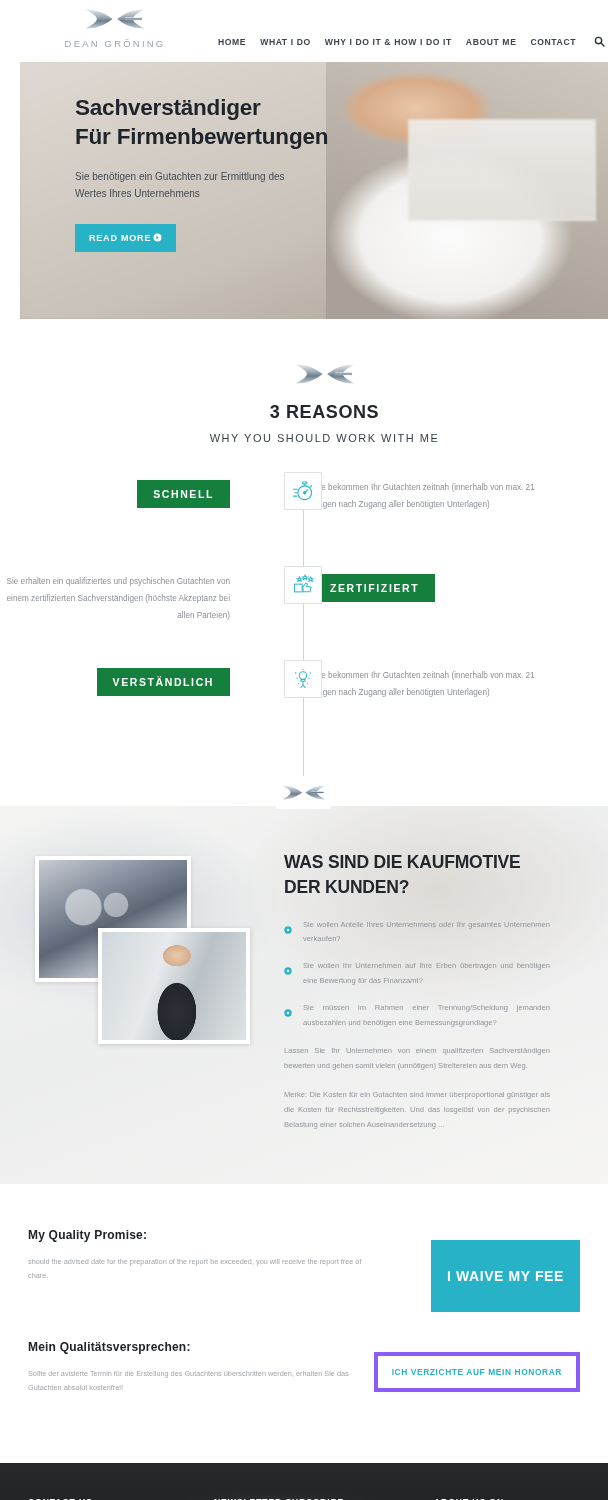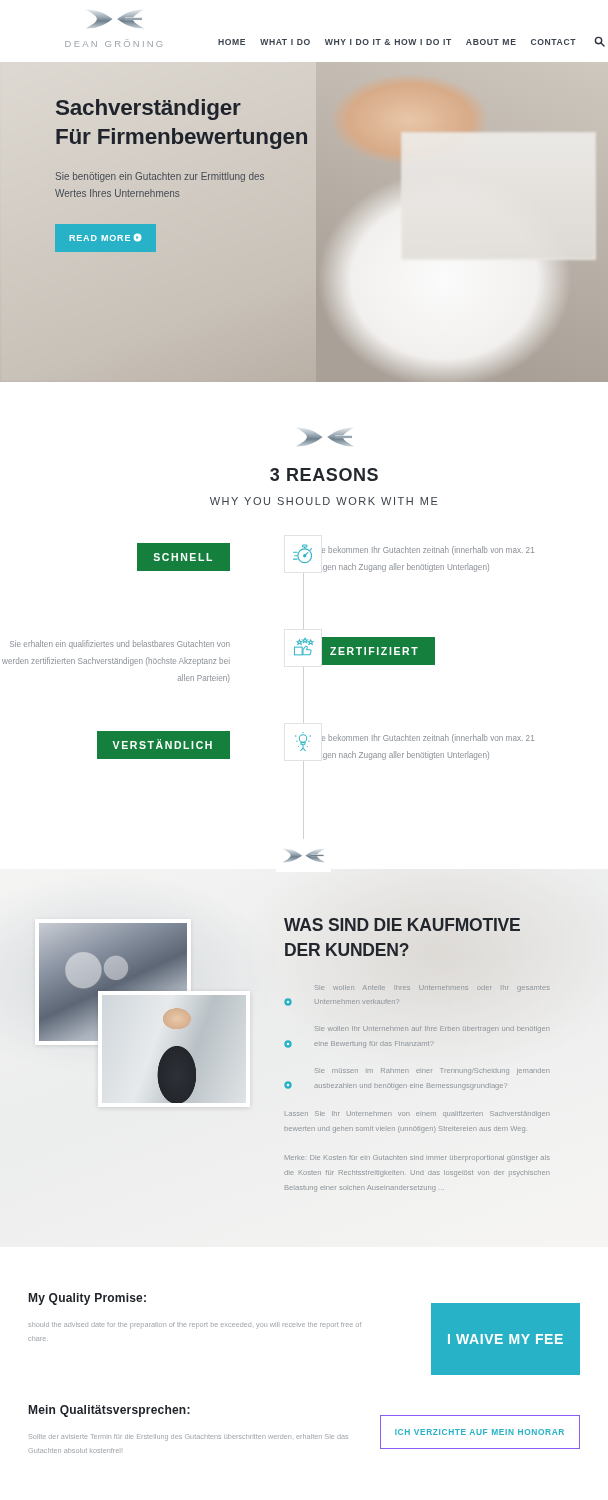--- a/index.html
+++ b/index.html
@@ -51,23 +51,24 @@
   }
   .nav .search-btn {
     display: inline-flex;
     align-items: center;
     margin-left: 4px;
   }
 
   
   .hero {
     position: relative;
-    height: 320px;
+    height: 257px;
     overflow: hidden;
     background: #bef264;
+    margin-left: 20px;
   }
   .hero-bg {
     position: absolute; inset: 0;
     background:
       radial-gradient(ellipse 60% 50% at 78% 30%, rgba(150,120,95,.35), rgba(150,120,95,0) 70%),
       linear-gradient(180deg, #d8d2cb 0%, #cbc3bb 45%, #b8aea4 100%);
   }
   .hero-wall {
     position:absolute; left:0; top:0; width:62%; height:100%;
     background: linear-gradient(160deg,#ded9d2,#c9c2b9 70%,#b6aca2);
@@ -245,21 +246,21 @@
   }
   .kauf-text { padding-left: 14px; padding-top: 16px; width: 280px; }
   .kauf-title {
     font-size: 17.5px;
     font-weight: 700;
     color: #22262d;
     line-height: 1.42;
     letter-spacing: -0.2px;
   }
   .bullets { margin-top: 18px; }
-  .bullet { display: flex; gap: 22px; margin-bottom: 12px; align-items: flex-end; }
+  .bullet { display: flex; gap: 11px; margin-bottom: 12px; }
   .bullet .dot { flex: none; margin-top: 2px; }
   .bullet p {
     font-size: 7.6px;
     line-height: 1.95;
     color: #8e949a;
     text-align: justify;
   }
   .kauf-para {
     font-size: 7.6px;
     line-height: 1.95;
@@ -285,21 +286,21 @@
     color: #a0a5aa;
     max-width: 355px;
   }
   .promise-right { flex: 1; display: flex; justify-content: flex-end; padding-top: 12px; }
   .btn-fill {
     background: #27b2c8; color: #fff; border: none;
     font-size: 14px; font-weight: 700; letter-spacing: .6px;
     padding: 28px 16px; cursor: pointer; white-space: nowrap; margin-left: 33px;
   }
   .btn-outline {
-    background: #fff; color: #27b2c8; border: 1px solid #8b5cf6;
+    background: #fff; color: #27b2c8; border: 4px solid #8b5cf6;
     font-size: 8.4px; font-weight: 700; letter-spacing: .6px;
     padding: 11px 14px; cursor: pointer; white-space: nowrap;
   }
 
   
   .footer {
     position: relative;
     background: #24272a;
     padding: 34px 28px 0;
     overflow: hidden;
@@ -411,21 +412,21 @@
           <line x1="3" y1="20" x2="7" y2="20" stroke-linecap="round"></line>
         </svg>
       </div>
       <div class="side right">
         <div class="desc">Sie bekommen Ihr Gutachten zeitnah (innerhalb von max. 21 Tagen nach Zugang aller benötigten Unterlagen)</div>
       </div>
     </div>
 
     <div class="row">
       <div class="side left">
-        <div class="desc">Sie erhalten ein qualifiziertes und belastbares Gutachten von werden zertifizierten Sachverständigen (höchste Akzeptanz bei allen Parteien)</div>
+        <div class="desc">Sie erhalten ein qualifiziertes und psychischen Gutachten von einem zertifizierten Sachverständigen (höchste Akzeptanz bei allen Parteien)</div>
       </div>
       <div class="icon-box">
         <svg width="24" height="24" viewBox="0 0 28 28" fill="none" stroke="#2fb6c6" stroke-width="1.2">
           <path d="M7 6.5 l1.6 1.2 -0.6 2 1.9-1.2 1.9 1.2 -0.6-2 1.6-1.2 -2-0.1 -0.9-1.9 -0.9 1.9z"></path>
           <path d="M13.5 4.5 l1.6 1.2 -0.6 2 1.9-1.2 1.9 1.2 -0.6-2 1.6-1.2 -2-0.1 -0.9-1.9 -0.9 1.9z"></path>
           <path d="M20 6.5 l1.6 1.2 -0.6 2 1.9-1.2 1.9 1.2 -0.6-2 1.6-1.2 -2-0.1 -0.9-1.9 -0.9 1.9z"></path>
           <rect x="4" y="13" width="9" height="9"></rect>
           <path d="M14 22 v-6 l3-4 a1.4 1.4 0 0 1 2 1.4 l-0.8 2.6 h4 a1.3 1.3 0 0 1 1.2 1.7 l-1.3 4.3z"></path>
         </svg>
       </div>

